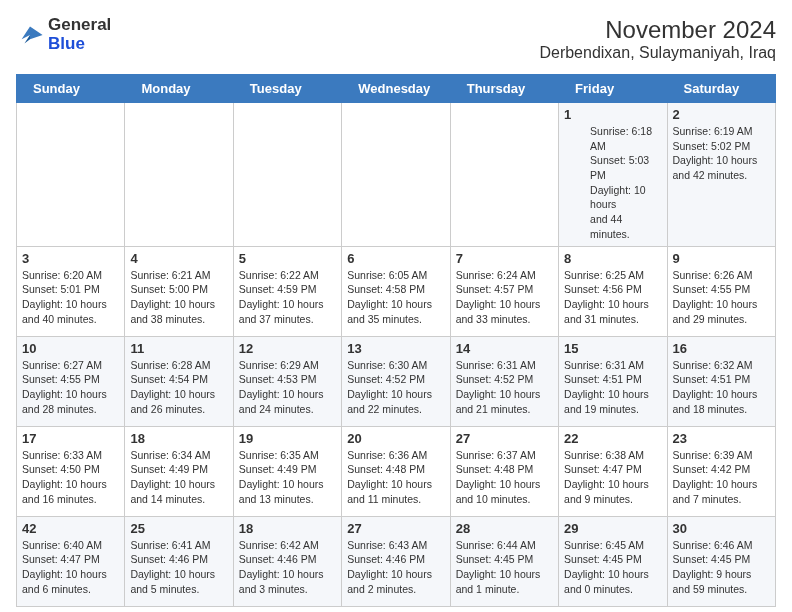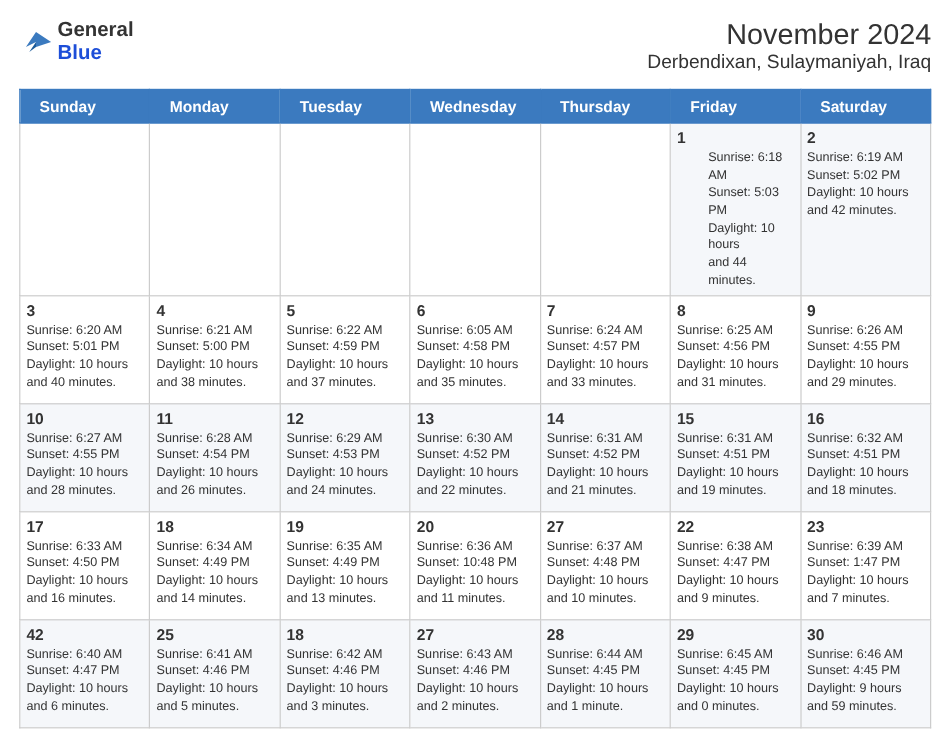--- a/index.html
+++ b/index.html
@@ -264,42 +264,42 @@
         <td>
           <span class="day-num">19</span>
           <div class="day-info" style="white-space: pre-line;">Sunrise: 6:35 AM
 Sunset: 4:49 PM
 Daylight: 10 hours
 and 13 minutes.</div>
         </td>
         <td>
           <span class="day-num">20</span>
           <div class="day-info" style="white-space: pre-line;">Sunrise: 6:36 AM
-Sunset: 10:48 PM
+Sunset: 4:48 PM
 Daylight: 10 hours
 and 11 minutes.</div>
         </td>
         <td>
           <span class="day-num">27</span>
           <div class="day-info" style="white-space: pre-line;">Sunrise: 6:37 AM
 Sunset: 4:48 PM
 Daylight: 10 hours
 and 10 minutes.</div>
         </td>
         <td>
           <span class="day-num">22</span>
           <div class="day-info" style="white-space: pre-line;">Sunrise: 6:38 AM
 Sunset: 4:47 PM
 Daylight: 10 hours
 and 9 minutes.</div>
         </td>
         <td>
           <span class="day-num">23</span>
           <div class="day-info" style="white-space: pre-line;">Sunrise: 6:39 AM
-Sunset: 1:47 PM
+Sunset: 4:42 PM
 Daylight: 10 hours
 and 7 minutes.</div>
         </td>
       </tr>
       <tr>
         <td>
           <span class="day-num">42</span>
           <div class="day-info" style="white-space: pre-line;">Sunrise: 6:40 AM
 Sunset: 4:47 PM
 Daylight: 10 hours

